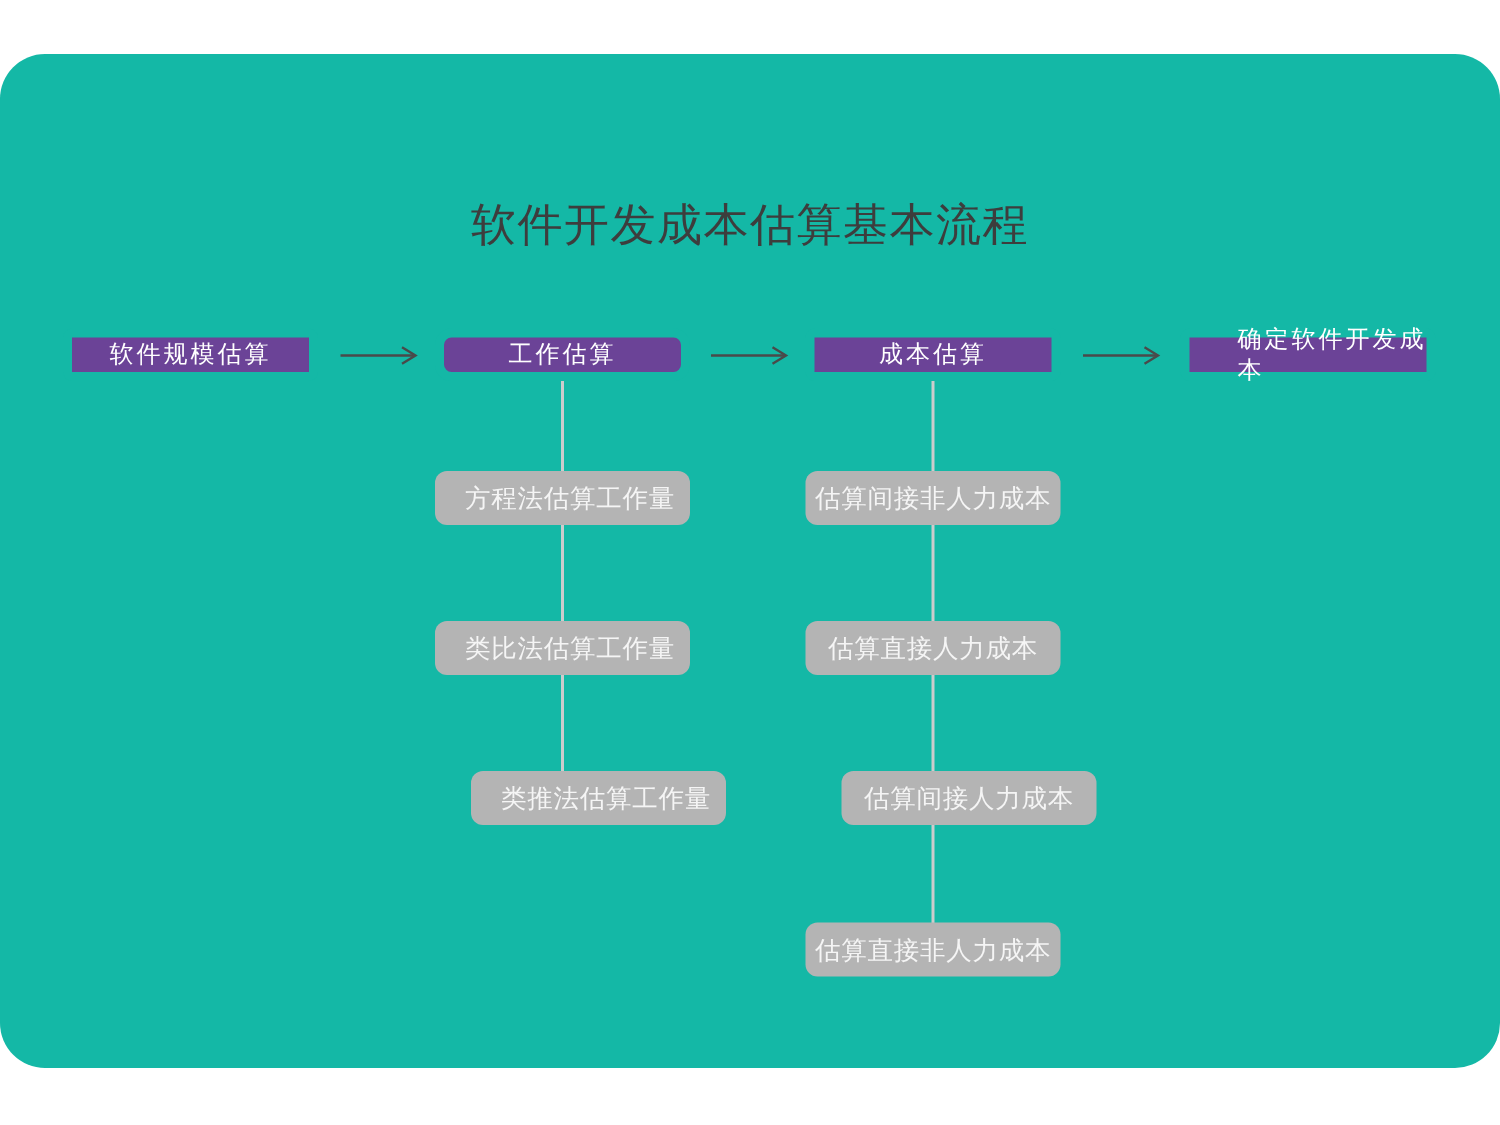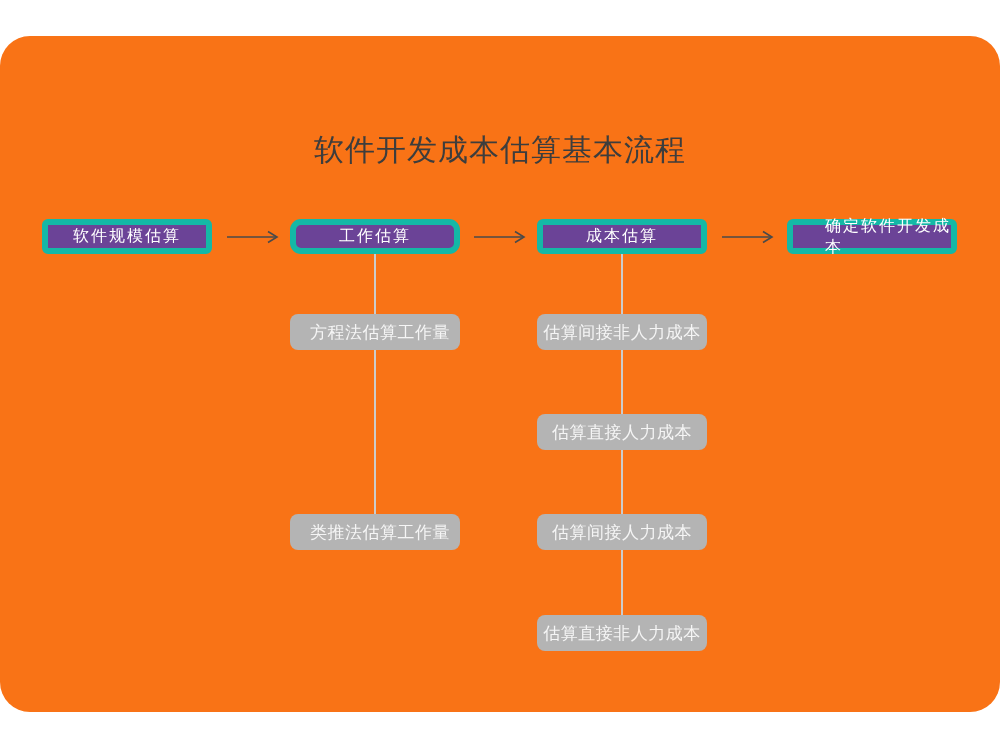--- a/index.html
+++ b/index.html
@@ -7,21 +7,21 @@
     width: 1000px; height: 750px;
     background: #ffffff;
     font-family: "Liberation Sans", "DejaVu Sans", sans-serif;
     overflow: hidden;
     position: relative;
   }
   .canvas-card {
     position: absolute;
     left: 0; top: 36px;
     width: 1000px; height: 676px;
-    background: #f97316;
+    background: #14b8a6;
     border-radius: 30px;
   }
   .diagram-title {
     position: absolute;
     left: 0; right: 0;
     top: 94px;
     text-align: center;
     font-size: 30px;
     font-weight: 500;
     letter-spacing: 1px;
@@ -73,21 +73,21 @@
     letter-spacing: 0.5px;
     display: flex;
     align-items: center;
     justify-content: center;
     z-index: 3;
   }
   .col-a { left: 290px; padding-left: 10px; }
   .col-b { left: 537px; }
   .row-1 { top: 278px; }
   .row-2 { top: 378px; }
-  .row-3 { top: 478px; }
+  .row-3 { top: 478px; margin-left: 24px; }
   .row-4 { top: 579px; }
 </style>
 </head>
 <body>
 
 <div class="canvas-card">
 
   <h1 class="diagram-title">软件开发成本估算基本流程</h1>
 
   <div class="stage-box stage-1">
@@ -120,20 +120,23 @@
   <div class="stage-box stage-4">
     <span>确定软件开发成本</span>
   </div>
 
   <div class="v-line v-line-a"></div>
   <div class="v-line v-line-b"></div>
 
   <div class="sub-box col-a row-1">
     <span>方程法估算工作量</span>
   </div>
+  <div class="sub-box col-a row-2">
+    <span>类比法估算工作量</span>
+  </div>
   <div class="sub-box col-a row-3">
     <span>类推法估算工作量</span>
   </div>
 
   <div class="sub-box col-b row-1">
     <span>估算间接非人力成本</span>
   </div>
   <div class="sub-box col-b row-2">
     <span>估算直接人力成本</span>
   </div>

